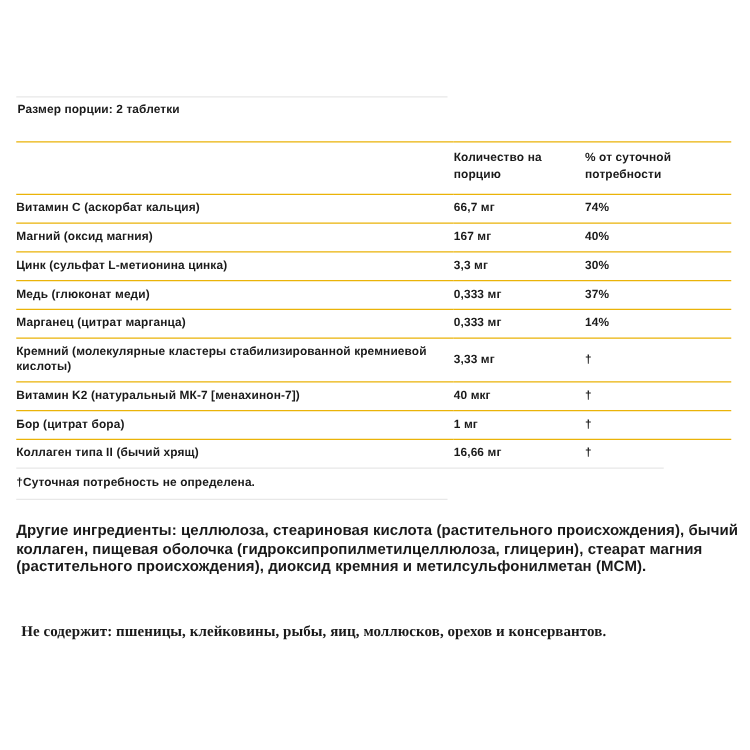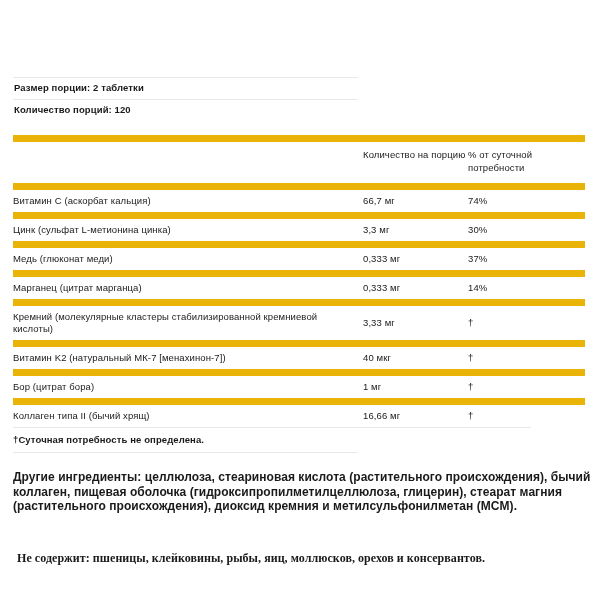--- a/index.html
+++ b/index.html
@@ -59,23 +59,23 @@
     table-layout: fixed;
     font-size: 9.5px;
   }
   .tbl col.c-name   { width: 350px; }
   .tbl col.c-amount { width: 105px; }
   .tbl col.c-dv     { width: 117px; }
 
   .tbl th, .tbl td {
     text-align: left;
     vertical-align: middle;
-    font-weight: normal;
+    font-weight: bold;
     padding: 0;
-    border-top: 7px solid #eab308;
+    border-top: 1px solid #eab308;
     letter-spacing: 0.1px;
   }
   .tbl thead th {
     height: 34px;
     vertical-align: top;
     padding-top: 7px;
     line-height: 12.5px;
   }
   .tbl tbody td {
     height: 22px;
@@ -122,23 +122,20 @@
 <body>
 
 <div class="page">
 
   <div class="spacer-top"></div>
 
   <div class="srow short serving-row">
     <span>Размер порции: 2 таблетки</span>
   </div>
 
-  <div class="srow short serving-row">
-    <span>Количество порций: 120</span>
-  </div>
 
   <div class="gap-row"></div>
 
   <table class="tbl">
     <colgroup>
       <col class="c-name">
         <col class="c-amount">
         <col class="c-dv">
     </colgroup>
     <thead>
@@ -148,20 +145,25 @@
         <th>% от суточной потребности</th>
       </tr>
     </thead>
     <tbody>
       <tr>
         <td class="name">Витамин C (аскорбат кальция)</td>
         <td class="amount">66,7 мг</td>
         <td class="dv">74%</td>
       </tr>
       <tr>
+        <td class="name">Магний (оксид магния)</td>
+        <td class="amount">167 мг</td>
+        <td class="dv">40%</td>
+      </tr>
+      <tr>
         <td class="name">Цинк (сульфат L-метионина цинка)</td>
         <td class="amount">3,3 мг</td>
         <td class="dv">30%</td>
       </tr>
       <tr>
         <td class="name">Медь (глюконат меди)</td>
         <td class="amount">0,333 мг</td>
         <td class="dv">37%</td>
       </tr>
       <tr>

